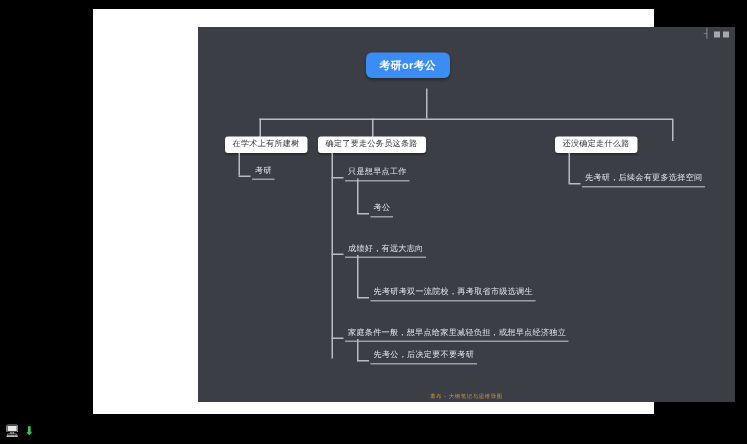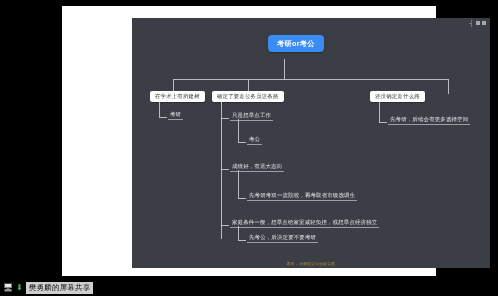--- a/index.html
+++ b/index.html
@@ -125,21 +125,21 @@
   <div id="share-surface">
 
     <div id="mindmap-canvas">
 
       <div id="canvas-toolbar">
         <span class="tool-glyph">┤</span>
         <span class="tool-box"></span>
         <span class="tool-box"></span>
       </div>
 
-      <div class="node root" style="left:136px;top:17px;">考研or考公</div>
+      <div class="node root" style="left:112px;top:17px;">考研or考公</div>
 
       <div class="line v" style="left:152px;top:41px;height:20px;"></div>
 
       <div class="line h" style="left:41px;top:61px;width:275px;"></div>
 
       <div class="line v" style="left:41px;top:61px;height:15px;"></div>
       <div class="line v" style="left:116px;top:61px;height:15px;"></div>
       <div class="line v" style="left:316px;top:61px;height:15px;"></div>
 
       <div class="node box" style="left:18px;top:73px;">在学术上有所建树</div>
@@ -179,16 +179,15 @@
       <div class="node leaf" style="left:256px;top:98px;">先考研，后续会有更多选择空间</div>
 
       <div id="canvas-watermark">幕布 - 大纲笔记与思维导图</div>
 
     </div>
   </div>
 
   <div id="status-bar">
     <span class="sb-icon">🖥</span>
     <span class="sb-icon green">⬇</span>
-    <span id="share-label">樊勇麟的屏幕共享</span>
   </div>
 
 </div>
 
 </body></html>

